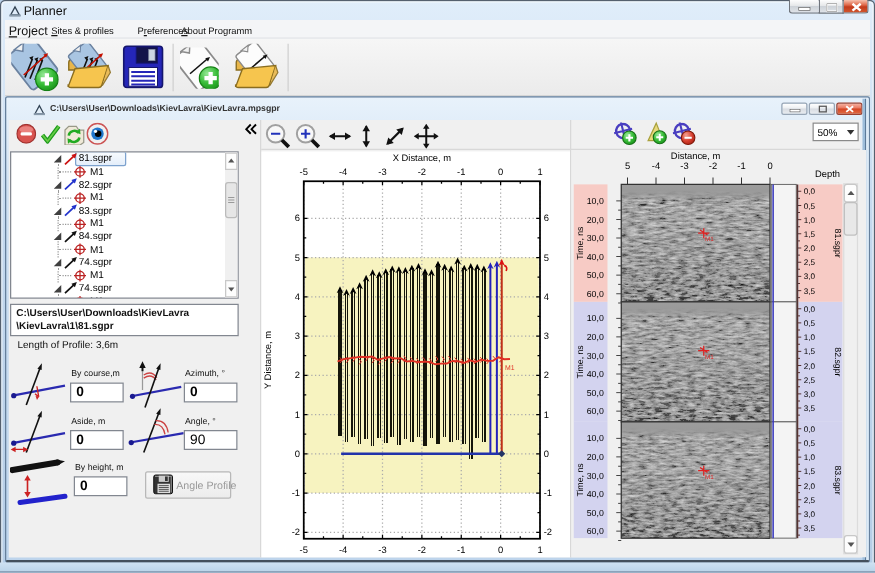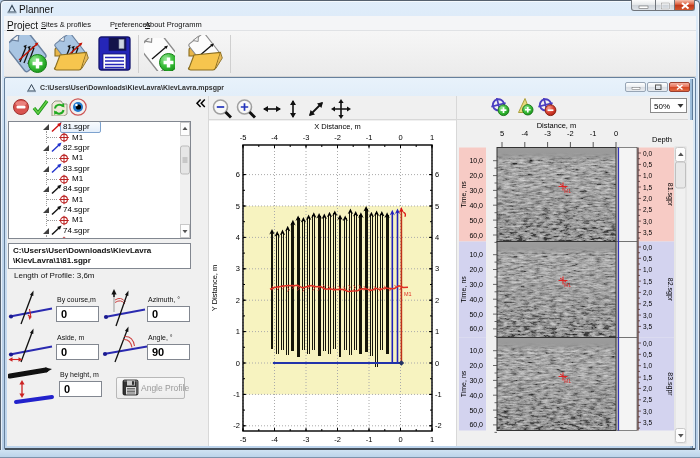--- a/index.html
+++ b/index.html
@@ -407,21 +407,21 @@
 <div class="abs" style="left:56px;top:344px;width:43px;height:16px;background:#fff;border:1px solid #828790;font-size:11px;font-weight:bold;padding:1px 0 0 4px">0</div>
 <svg width="50" height="42" style="position:absolute;left:100px;top:323px">
     <line x1="4" y1="31" x2="47" y2="23.5" stroke="#2a2ab0" stroke-width="1.8"></line>
     <circle cx="5" cy="31" r="2.1" fill="#1a1a90"></circle>
     <line x1="15" y1="39" x2="27.2" y2="7" stroke="#111" stroke-width="1.3"></line>
     <path d="M28.5 3.5l-3.6 4.4 3.4 1z" fill="#111"></path>
     <path d="M24.5 13.5 Q33 13 34.5 23" fill="none" stroke="#cc4444" stroke-width="1.1"></path>
     <path d="M23.5 16.5 Q30.5 16 32 24.5" fill="none" stroke="#cc4444" stroke-width="1.1"></path>
   </svg>
 <div class="abs" style="left:148px;top:334px;font-size:7px;color:#111">Angle, °</div>
-<div class="abs" style="left:147px;top:344px;width:43px;height:16px;background:#fff;border:1px solid #828790;font-size:11px;font-weight:bold;padding:1px 0 0 4px">90</div>
+<div class="abs" style="left:147px;top:344px;width:43px;height:16px;background:#fff;border:1px solid #828790;font-size:11px;font-weight:normal;padding:1px 0 0 4px">90</div>
 
 <svg width="48" height="40" style="position:absolute;left:8px;top:366px">
     <path d="M2 10 L38 4" stroke="#111" stroke-width="5" stroke-linecap="round"></path>
     <path d="M44 3l-7-1.4 1 4.8z" fill="#111"></path>
     <path d="M8 36 L44 31" stroke="#2222cc" stroke-width="4" stroke-linecap="round"></path>
     <path d="M14 17v12" stroke="#cc2222" stroke-width="1.3"></path>
     <path d="M14 14l-2.6 4.4h5.2z" fill="#c22"></path>
     <path d="M14 32l-2.6-4.4h5.2z" fill="#c22"></path>
   </svg>
 <div class="abs" style="left:60px;top:371px;font-size:7px;color:#111">By height, m</div>

